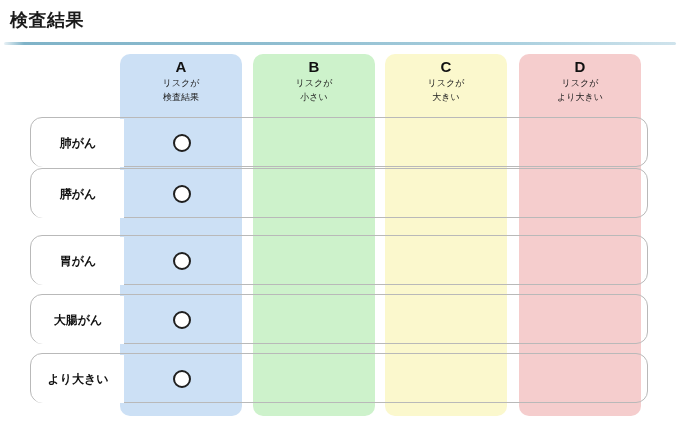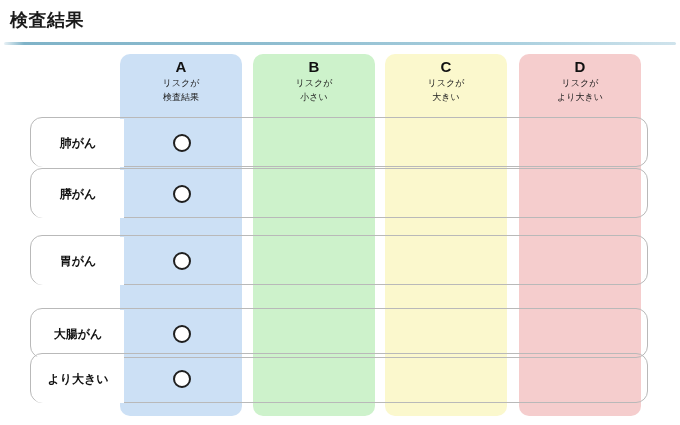--- a/index.html
+++ b/index.html
@@ -187,21 +187,21 @@
     </div>
   </div>
 
   <div class="row-pill" style="top:235px">
     <div class="row-label">胃がん</div>
     <div class="cell-mark col-a">
       <div class="ring"></div>
     </div>
   </div>
 
-  <div class="row-pill" style="top:308px">
+  <div class="row-pill" style="top:294px">
     <div class="row-label">大腸がん</div>
     <div class="cell-mark col-a">
       <div class="ring"></div>
     </div>
   </div>
 
   <div class="row-pill" style="top:353px">
     <div class="row-label">より大きい</div>
     <div class="cell-mark col-a">
       <div class="ring"></div>

